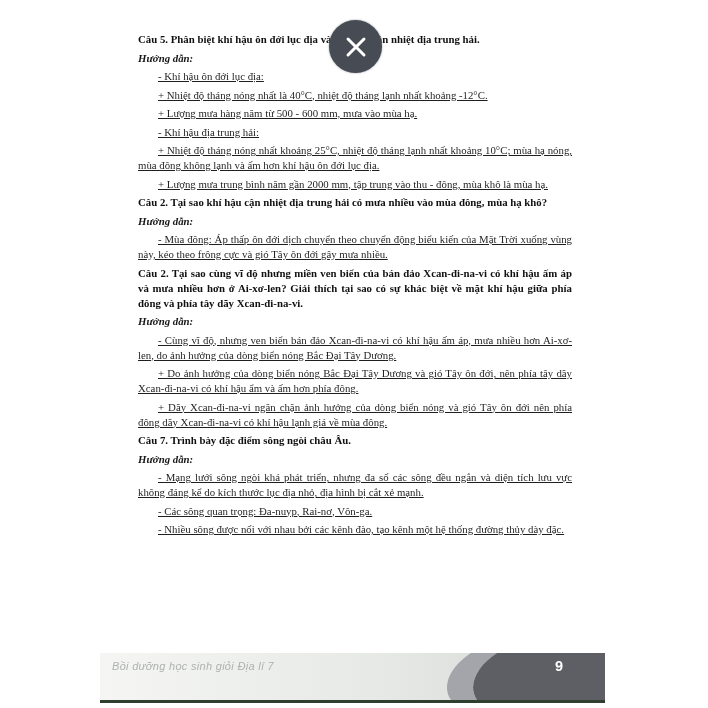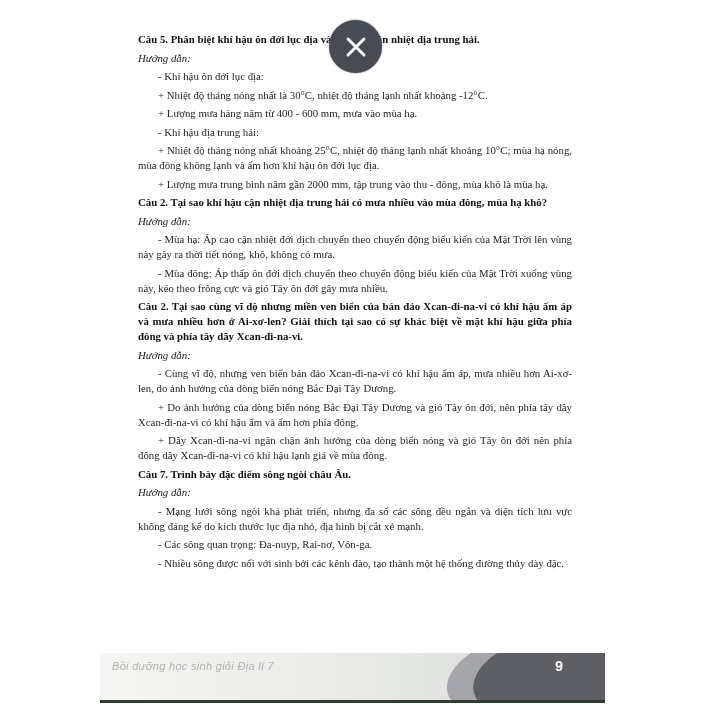--- a/index.html
+++ b/index.html
@@ -7,22 +7,22 @@
     width:708px;height:708px;position:relative;overflow:hidden;
     background:#ffffff;
     font-family:"Liberation Serif","DejaVu Serif",serif;
   }
   .doc-content{
     position:absolute;left:138px;top:32px;width:434px;
     color:#1f1f1f;font-size:10.8px;line-height:15px;text-align:justify;
   }
   .doc-content p{margin:0 0 3.5px 0;}
   .q-heading{font-weight:bold;color:#101010;text-indent:0;}
-  .guide{font-weight:normal;font-style:italic;color:#161616;}
-  .answer{text-indent:20px;}
+  .guide{font-weight:bold;font-style:italic;color:#161616;}
+  .answer{text-indent:20px;text-decoration:underline;}
   .close-btn{
     position:absolute;left:329px;top:20px;width:53px;height:53px;
     border-radius:50%;background:#474b54;border:none;z-index:20;
     display:flex;align-items:center;justify-content:center;
     box-shadow:0 0 2px rgba(70,75,84,.6);cursor:pointer;padding:0;
   }
   .footer-band{
     position:absolute;left:100px;top:653px;width:505px;height:56px;z-index:5;
   }
   .footer-band svg{position:absolute;left:0;top:0;}
@@ -43,42 +43,41 @@
   }
 </style>
 </head>
 <body>
 
 <div class="doc-content">
 
   <p class="q-heading">Câu 5. Phân biệt khí hậu ôn đới lục địa và khí hậu cận nhiệt địa trung hải.</p>
   <p class="guide">Hướng dẫn:</p>
   <p class="answer">- Khí hậu ôn đới lục địa:</p>
-  <p class="answer">+ Nhiệt độ tháng nóng nhất là 30°C, nhiệt độ tháng lạnh nhất khoảng -12°C.</p>
-  <p class="answer">+ Lượng mưa hàng năm từ 400 - 600 mm, mưa vào mùa hạ.</p>
+  <p class="answer">+ Nhiệt độ tháng nóng nhất là 40°C, nhiệt độ tháng lạnh nhất khoảng -12°C.</p>
+  <p class="answer">+ Lượng mưa hàng năm từ 500 - 600 mm, mưa vào mùa hạ.</p>
   <p class="answer">- Khí hậu địa trung hải:</p>
   <p class="answer">+ Nhiệt độ tháng nóng nhất khoảng 25°C, nhiệt độ tháng lạnh nhất khoảng 10°C; mùa hạ nóng, mùa đông không lạnh và ấm hơn khí hậu ôn đới lục địa.</p>
   <p class="answer">+ Lượng mưa trung bình năm gần 2000 mm, tập trung vào thu - đông, mùa khô là mùa hạ.</p>
 
   <p class="q-heading">Câu 2. Tại sao khí hậu cận nhiệt địa trung hải có mưa nhiều vào mùa đông, mùa hạ khô?</p>
   <p class="guide">Hướng dẫn:</p>
-  <p class="answer">- Mùa hạ: Áp cao cận nhiệt đới dịch chuyển theo chuyển động biểu kiến của Mặt Trời lên vùng này gây ra thời tiết nóng, khô, không có mưa.</p>
   <p class="answer">- Mùa đông: Áp thấp ôn đới dịch chuyển theo chuyển động biểu kiến của Mặt Trời xuống vùng này, kéo theo frông cực và gió Tây ôn đới gây mưa nhiều.</p>
 
   <p class="q-heading">Câu 2. Tại sao cùng vĩ độ nhưng miền ven biển của bán đảo Xcan-đi-na-vi có khí hậu ấm áp và mưa nhiều hơn ở Ai-xơ-len? Giải thích tại sao có sự khác biệt về mặt khí hậu giữa phía đông và phía tây dãy Xcan-đi-na-vi.</p>
   <p class="guide">Hướng dẫn:</p>
   <p class="answer">- Cùng vĩ độ, nhưng ven biển bán đảo Xcan-đi-na-vi có khí hậu ấm áp, mưa nhiều hơn Ai-xơ-len, do ảnh hưởng của dòng biển nóng Bắc Đại Tây Dương.</p>
   <p class="answer">+ Do ảnh hưởng của dòng biển nóng Bắc Đại Tây Dương và gió Tây ôn đới, nên phía tây dãy Xcan-đi-na-vi có khí hậu ẩm và ấm hơn phía đông.</p>
   <p class="answer">+ Dãy Xcan-đi-na-vi ngăn chặn ảnh hưởng của dòng biển nóng và gió Tây ôn đới nên phía đông dãy Xcan-đi-na-vi có khí hậu lạnh giá về mùa đông.</p>
 
   <p class="q-heading">Câu 7. Trình bày đặc điểm sông ngòi châu Âu.</p>
   <p class="guide">Hướng dẫn:</p>
   <p class="answer">- Mạng lưới sông ngòi khá phát triển, nhưng đa số các sông đều ngắn và diện tích lưu vực không đáng kể do kích thước lục địa nhỏ, địa hình bị cắt xẻ mạnh.</p>
   <p class="answer">- Các sông quan trọng: Đa-nuyp, Rai-nơ, Vôn-ga.</p>
-  <p class="answer">- Nhiều sông được nối với sinh bởi các kênh đào, tạo thành một hệ thống đường thủy dày đặc.</p>
+  <p class="answer">- Nhiều sông được nối với nhau bởi các kênh đào, tạo kênh một hệ thống đường thủy dày đặc.</p>
 
 </div>
 
 <button class="close-btn" aria-label="Close">
   <svg width="24" height="24" viewBox="0 0 24 24">
     <line x1="4" y1="4" x2="20" y2="20" stroke="#ffffff" stroke-width="3" stroke-linecap="round"></line>
     <line x1="20" y1="4" x2="4" y2="20" stroke="#ffffff" stroke-width="3" stroke-linecap="round"></line>
   </svg>
 </button>
 

